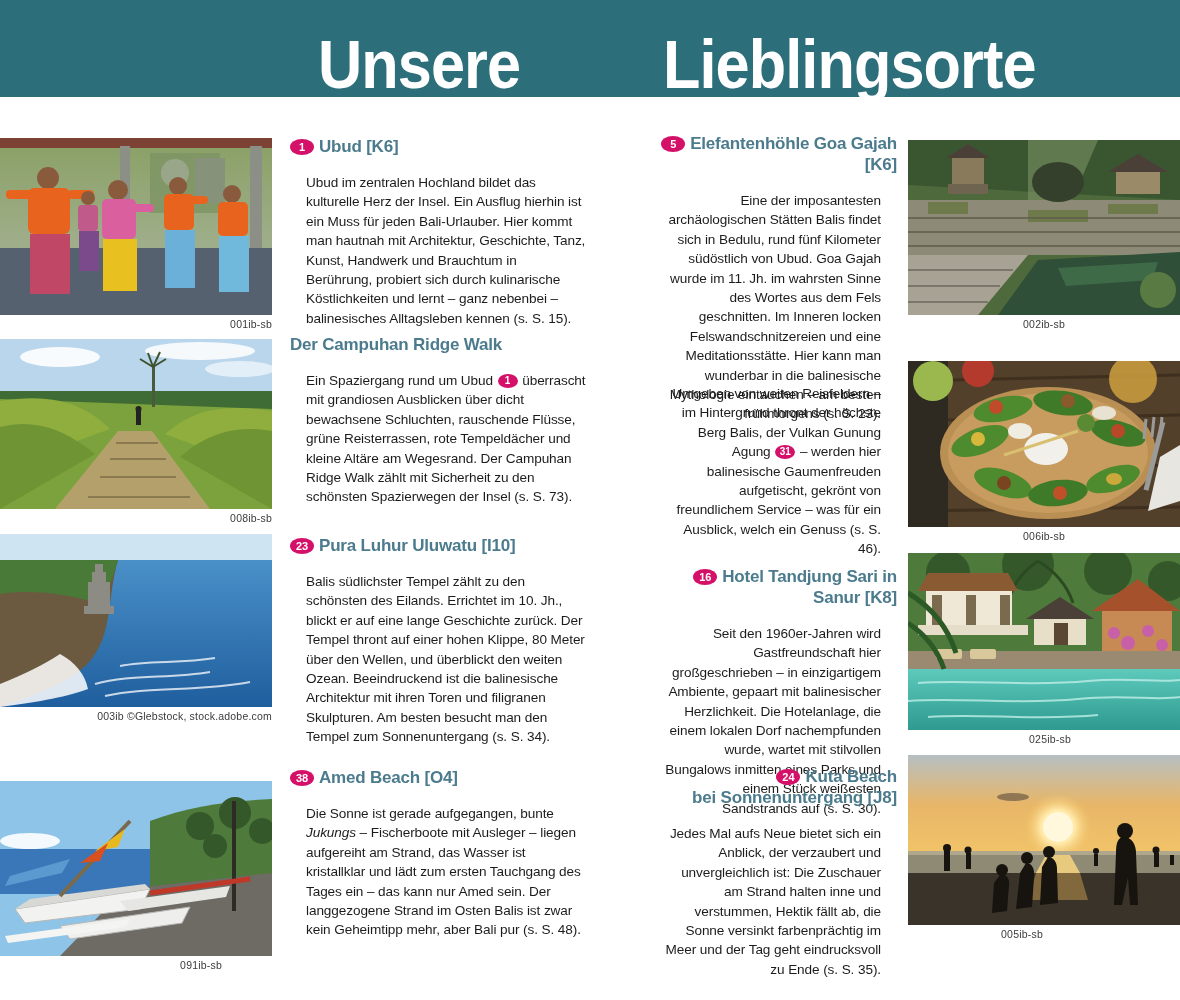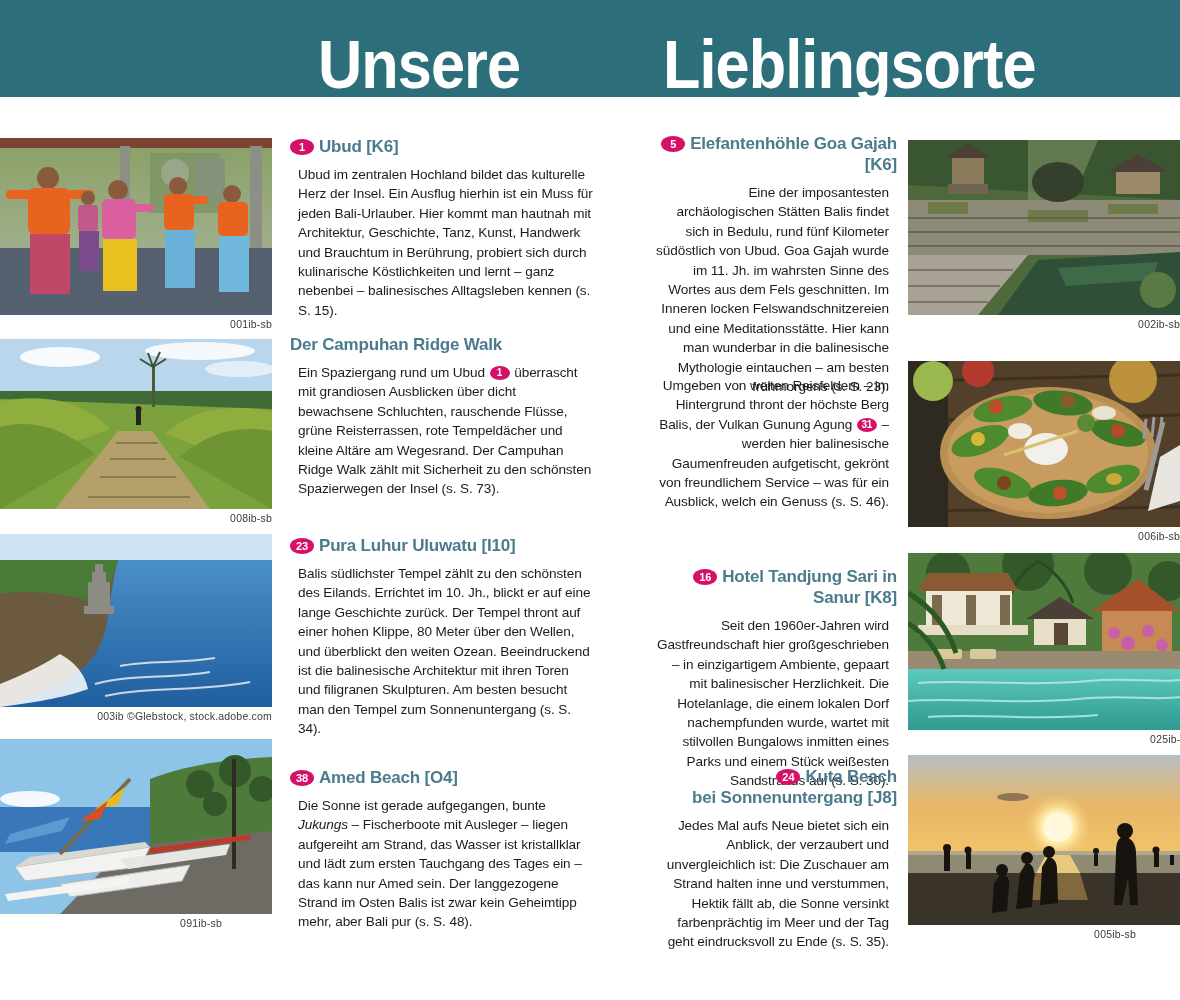--- a/index.html
+++ b/index.html
@@ -14,30 +14,30 @@
     letter-spacing:-1px;transform:scaleX(.9);transform-origin:left top;white-space:nowrap;
     line-height:1;
   }
   #banner-word-left{left:318px;}
   #banner-word-right{left:663px;}
   
   figure.photo{position:absolute;margin:0;}
   figure.photo svg{display:block;}
   .caption{font-size:10.5px;color:#3b3b3b;letter-spacing:.2px;margin-top:3px;line-height:12px;}
   .cap-right{text-align:right;padding-left:48px;}
-  .cap-left{text-align:right;}
+  .cap-left{text-align:center;}
   
   section.article{position:absolute;}
   .art-left{left:290px;width:312px;text-align:left;}
   .art-right{left:648px;width:249px;text-align:right;}
   h3.art-title{
     margin:0 0 5px 0;color:#4b7b8d;font-size:17px;font-weight:bold;line-height:21px;
     letter-spacing:-.2px;
   }
-  p.art-body{margin:8px;font-size:13.6px;line-height:19.4px;letter-spacing:-.1px;}
+  p.art-body{margin:16px;font-size:13.6px;line-height:19.4px;letter-spacing:-.1px;}
   .badge{
     display:inline-block;min-width:14px;padding:0 5px;height:16px;border-radius:50%;
     background:#d41069;color:#ffffff;font-size:11px;font-weight:bold;line-height:16px;
     text-align:center;vertical-align:1px;margin-right:5px;letter-spacing:0;
   }
   .art-right .badge{margin-right:5px;}
   .inline-badge{
     display:inline-block;min-width:12px;padding:0 4px;height:14px;border-radius:50%;
     background:#d41069;color:#ffffff;font-size:10px;font-weight:bold;line-height:14px;
     text-align:center;vertical-align:1px;margin:0 1px;
@@ -150,21 +150,21 @@
         <rect x="88" y="48" width="22" height="26"></rect>
         <rect x="92" y="38" width="14" height="12"></rect>
         <rect x="95" y="30" width="8" height="10"></rect>
         <rect x="84" y="72" width="30" height="8"></rect>
       </g>
       <path d="M60,120 C75,128 85,140 88,155 C70,162 40,168 0,173 L0,150 C25,140 45,130 60,120 Z" fill="#ffffff" opacity=".85"></path>
     </svg>
     <figcaption class="caption cap-right">003ib ©Glebstock, stock.adobe.com</figcaption>
   </figure>
 
-  <figure class="photo" style="left:0;top:739px;width:222px">
+  <figure class="photo" style="left:0;top:781px;width:222px">
     <svg width="272" height="175" viewBox="0 0 272 175" preserveAspectRatio="none">
       <rect width="272" height="175" fill="#8ec4e8"></rect>
       <ellipse cx="30" cy="60" rx="30" ry="8" fill="#ffffff" opacity=".9"></ellipse>
       <rect x="0" y="68" width="150" height="45" fill="#3a77b8"></rect>
       <path d="M150,40 C190,25 230,20 272,18 L272,105 L150,113 Z" fill="#4e7a3c"></path>
       <g fill="#35582a">
           <circle cx="200" cy="45" r="14"></circle>
           <circle cx="235" cy="32" r="16"></circle>
           <circle cx="262" cy="50" r="13"></circle>
           <circle cx="215" cy="65" r="12"></circle>

